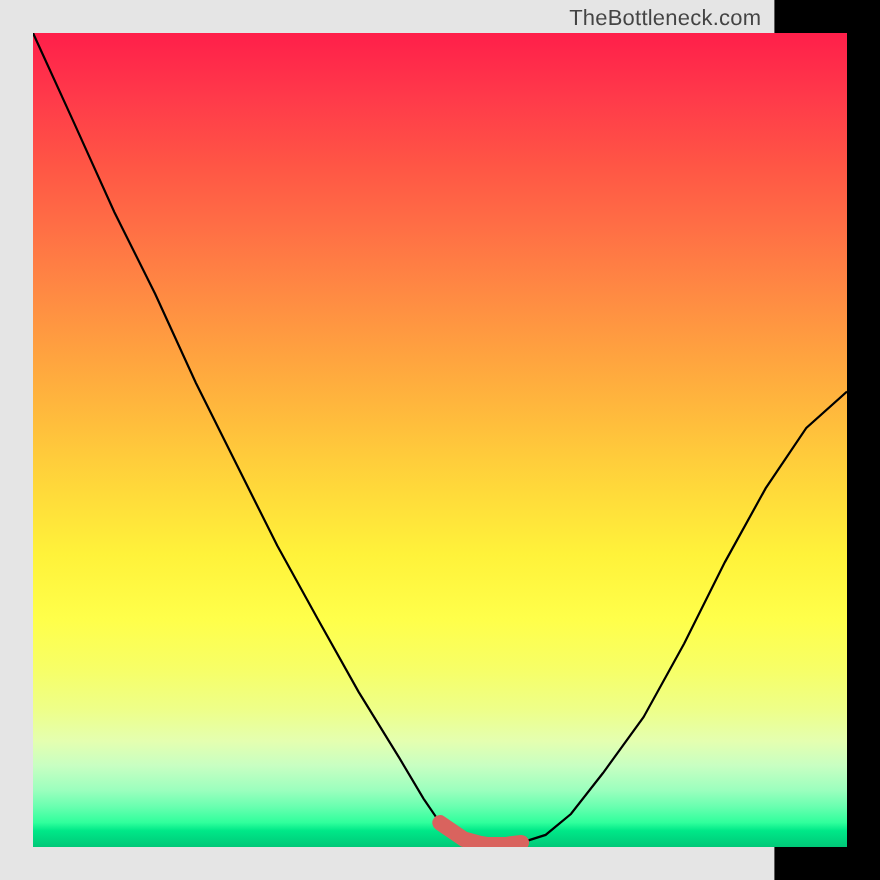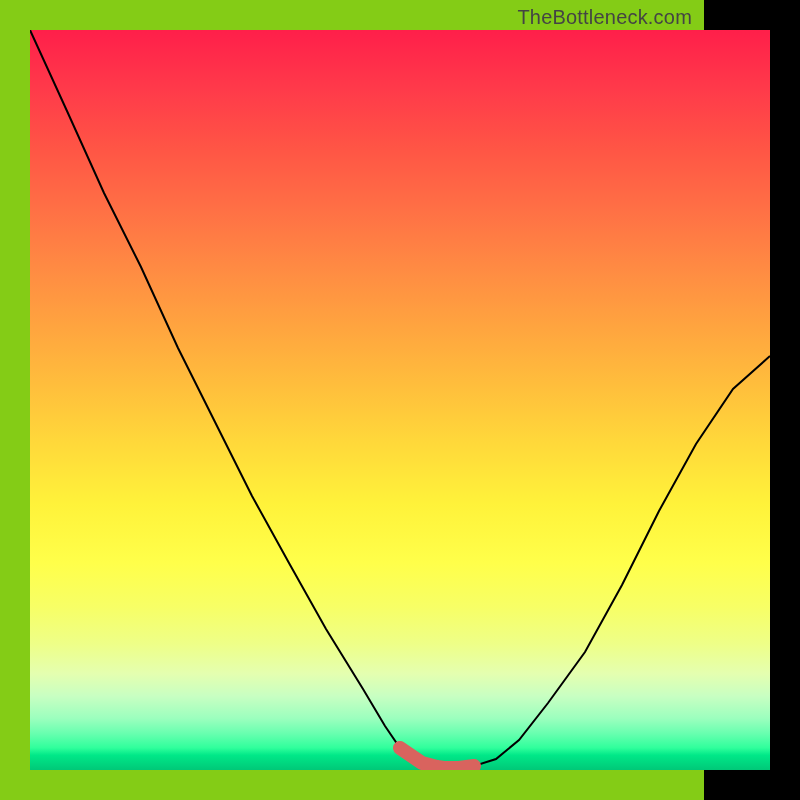--- a/index.html
+++ b/index.html
@@ -8,21 +8,21 @@
     width: 800px;
     height: 800px;
     overflow: hidden;
     background: #000;
     font-family: Arial, Helvetica, sans-serif;
   }
   .frame {
     position: relative;
     width: 704px;
     height: 800px;
-    background: #84cc16;
+    background: #e5e5e5;
   }
   .plot-area {
     position: absolute;
     left: 30px;
     top: 30px;
     width: 740px;
     height: 740px;
     
     background: linear-gradient(to bottom,
       #ff1f4a 0%,

